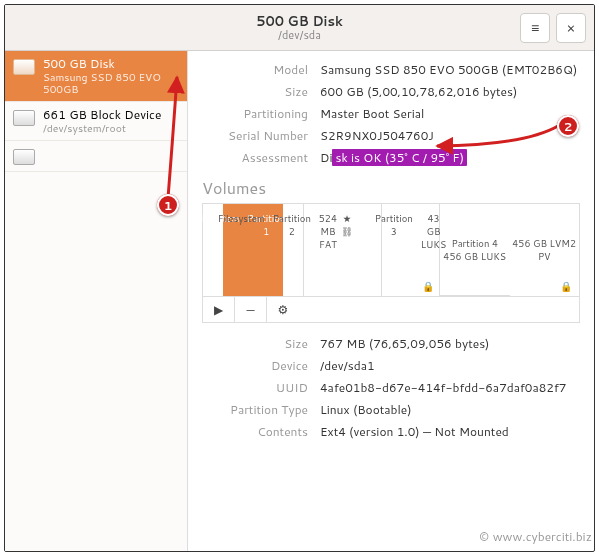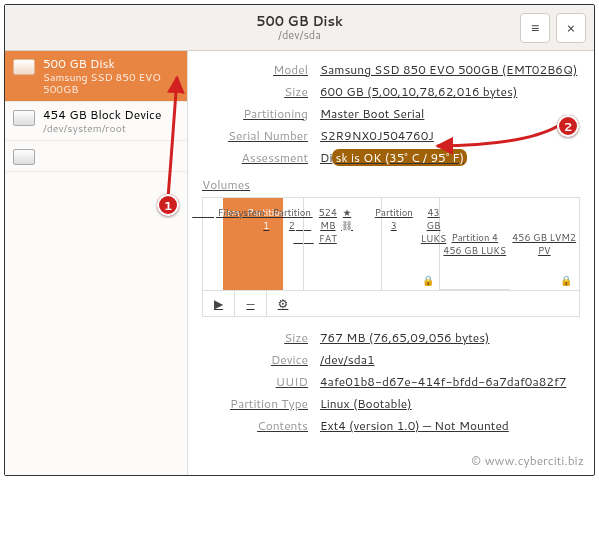--- a/index.html
+++ b/index.html
@@ -1,18 +1,18 @@
 <!DOCTYPE html>
 <html><head>
 <meta charset="utf-8">
 <style>
 * { margin:0; padding:0; box-sizing:border-box; font-family:"Cantarell","Segoe UI",sans-serif; }
 body { background:#fff; display:flex; justify-content:center; align-items:flex-start; padding:4px; }
-.frame { width:591px; height:472px; background:#fff; border:1px solid #333; border-radius:2px; position:relative; overflow:hidden; }
-.watermark { position:absolute; right:10px; bottom:6px; color:#999; font-size:12px; }
+.frame { width:591px; height:548px; background:#fff; border:1px solid #333; border-radius:2px; position:relative; overflow:hidden; }
+.watermark { position:absolute; right:2px; bottom:6px; color:#999; font-size:12px; }
 
 
 .header { display:flex; align-items:center; justify-content:center; height:46px; background:#f3f0ee; border-bottom:1px solid #d5d0cc; position:relative; }
 .header-title { text-align:center; line-height:1.1; }
 .header-title .t1 { font-size:13px; font-weight:bold; color:#333; }
 .header-title .t2 { font-size:11px; color:#888; }
 .header-btn { position:absolute; top:8px; width:30px; height:30px; background:#fff; border:1px solid #d0ccc8; border-radius:4px; display:flex; align-items:center; justify-content:center; font-size:14px; color:#444; }
 .menu-btn { right:44px; }
 .close-btn { right:8px; }
 
@@ -22,27 +22,27 @@
 .drive { display:flex; align-items:flex-start; gap:8px; padding:6px 8px; border-bottom:1px solid #ece8e4; }
 .drive.selected { background:#e98543; color:#fff; }
 .drive .dicon { width:22px; height:16px; background:linear-gradient(#fff,#ddd); border:1px solid #aaa; border-radius:2px; flex:none; margin-top:2px; }
 .drive.selected .dicon { background:linear-gradient(#fff,#f0d9c6); border-color:#e0b894; }
 .drive .dt { font-size:12px; line-height:1.15; }
 .drive .d1 { font-weight:500; }
 .drive .d2 { font-size:10.5px; opacity:.85; }
 .drive:not(.selected) .d2 { color:#888; }
 
 
-.main { flex:1; padding:10px 14px 8px 14px; overflow:hidden; color:#333;text-decoration:underline; }
+.main { flex:1; padding:10px 14px 8px 14px; overflow:hidden; color:#333; }
 .kv { display:grid; grid-template-columns:118px 1fr; row-gap:5px; font-size:12px; margin-bottom:10px; }
 .kv .k { text-align:right; color:#999; padding-right:12px; }
 .kv .v { color:#333; word-break:break-all; }
-.kv .assess { background:#a16207; color:#fff; padding:0 3px; border-radius:7px; }
+.kv .assess { background:#a21caf; color:#fff; padding:0 3px; border-radius:1px; }
 
-.section-title { color:#999; font-size:12px; margin:6px 0 4px 0; }
+.section-title { color:#999; font-size:16px; margin:6px 0 4px 0; }
 .volumes { border:1px solid #ddd; height:94px; display:flex; font-size:9.5px; color:#555; text-align:center; }
 .v-strip { display:flex; padding:8px;margin-left:20px; }
 .v-strip .lbl { padding:0 4px; }
 .v-strip.full { justify-content:center; }
 .v-sel { background:#e98543; color:#fff; width:60px; justify-content:center; }
 .v-b { width:58px; border-left:1px solid #ddd; justify-content:flex-end; padding-bottom:4px; position:relative; }
 .v-b::before{content:""; position:absolute; top:4px; left:4px; right:4px; height:54px;}
 .v-c { width:58px; border-left:1px solid #ddd; justify-content:center; position:relative; }
 .v-c .badges { position:absolute; bottom:3px; right:4px; font-size:10px; }
 .v-right { flex:1; border-left:1px solid #ddd; display:flex; flex-direction:row; }
@@ -87,21 +87,21 @@
       <div class="drive selected">
         <div class="dicon"></div>
         <div class="dt">
           <div class="d1">500 GB Disk</div>
           <div class="d2">Samsung SSD 850 EVO 500GB</div>
         </div>
       </div>
       <div class="drive">
         <div class="dicon"></div>
         <div class="dt">
-          <div class="d1">454 GB Block Device</div>
+          <div class="d1">661 GB Block Device</div>
           <div class="d2">/dev/system/root</div>
         </div>
       </div>
       <div class="drive">
         <div class="dicon"></div>
       </div>
     </div>
 
     <div class="main">
       <div class="kv">

